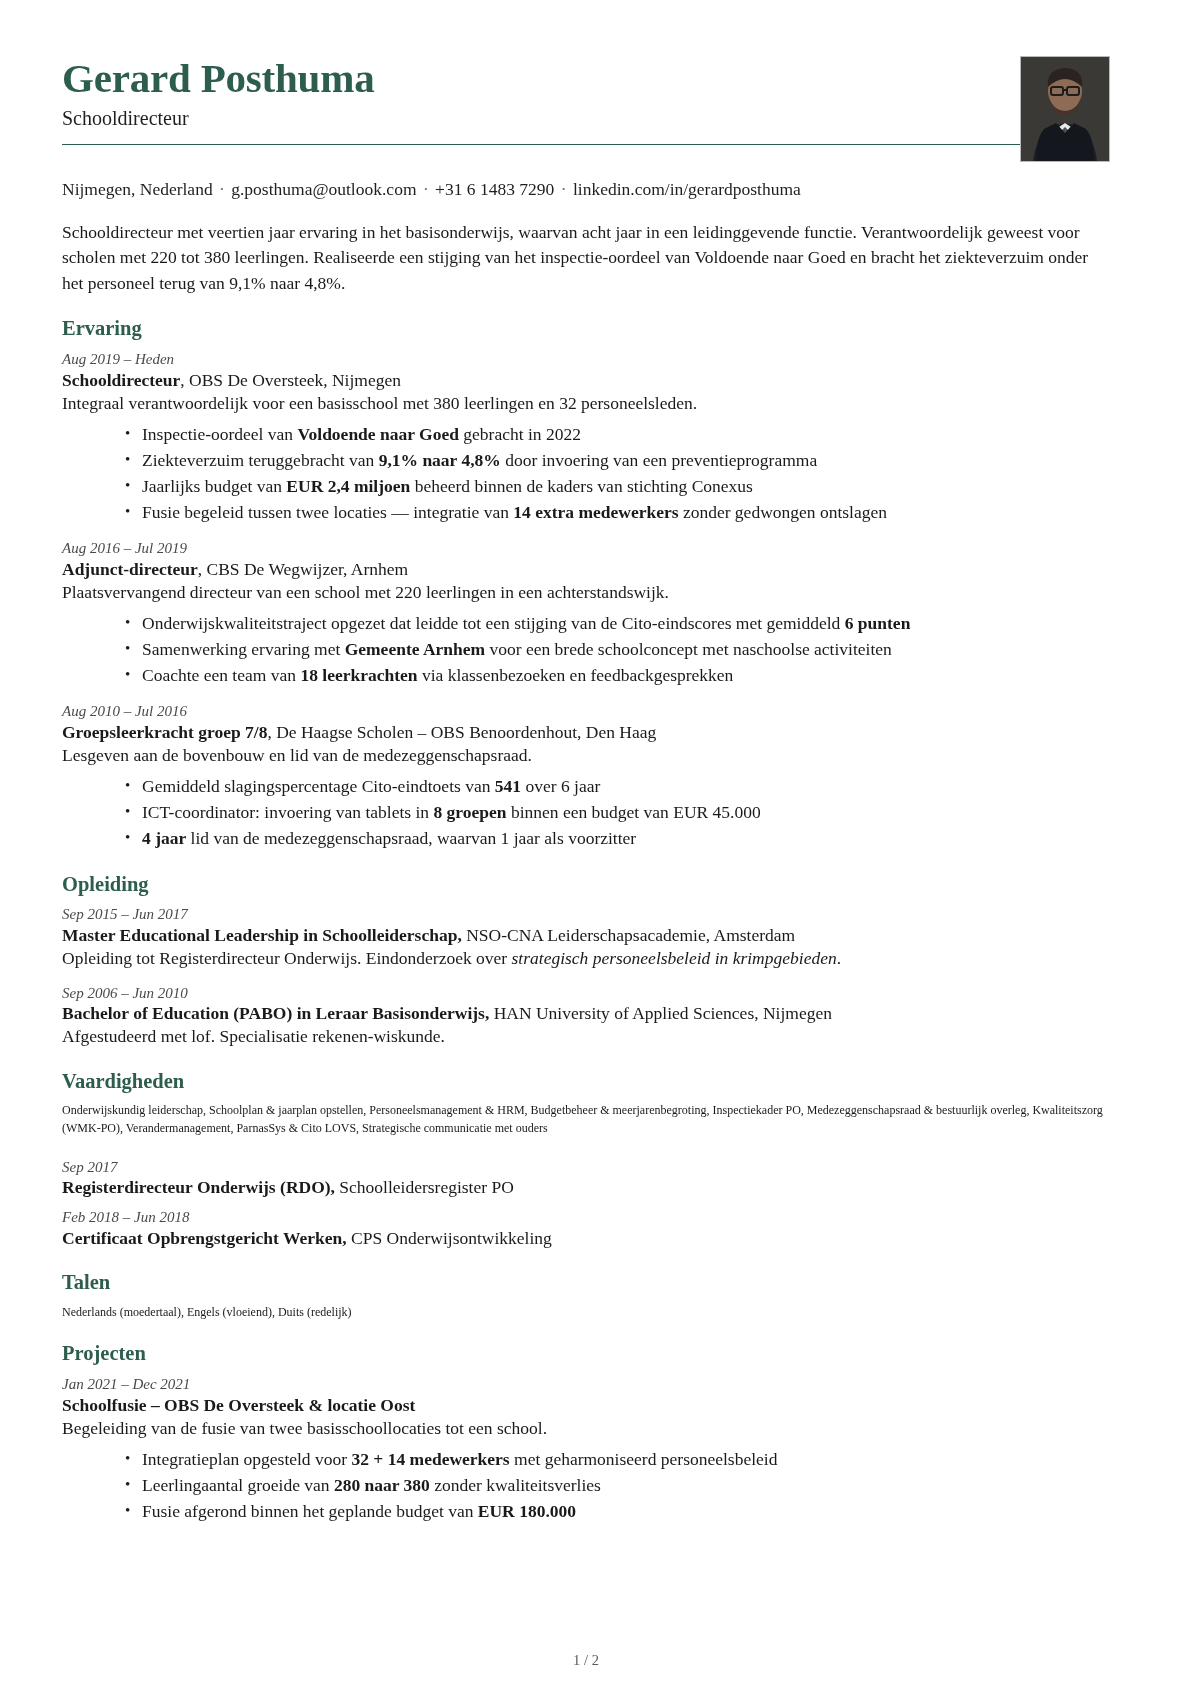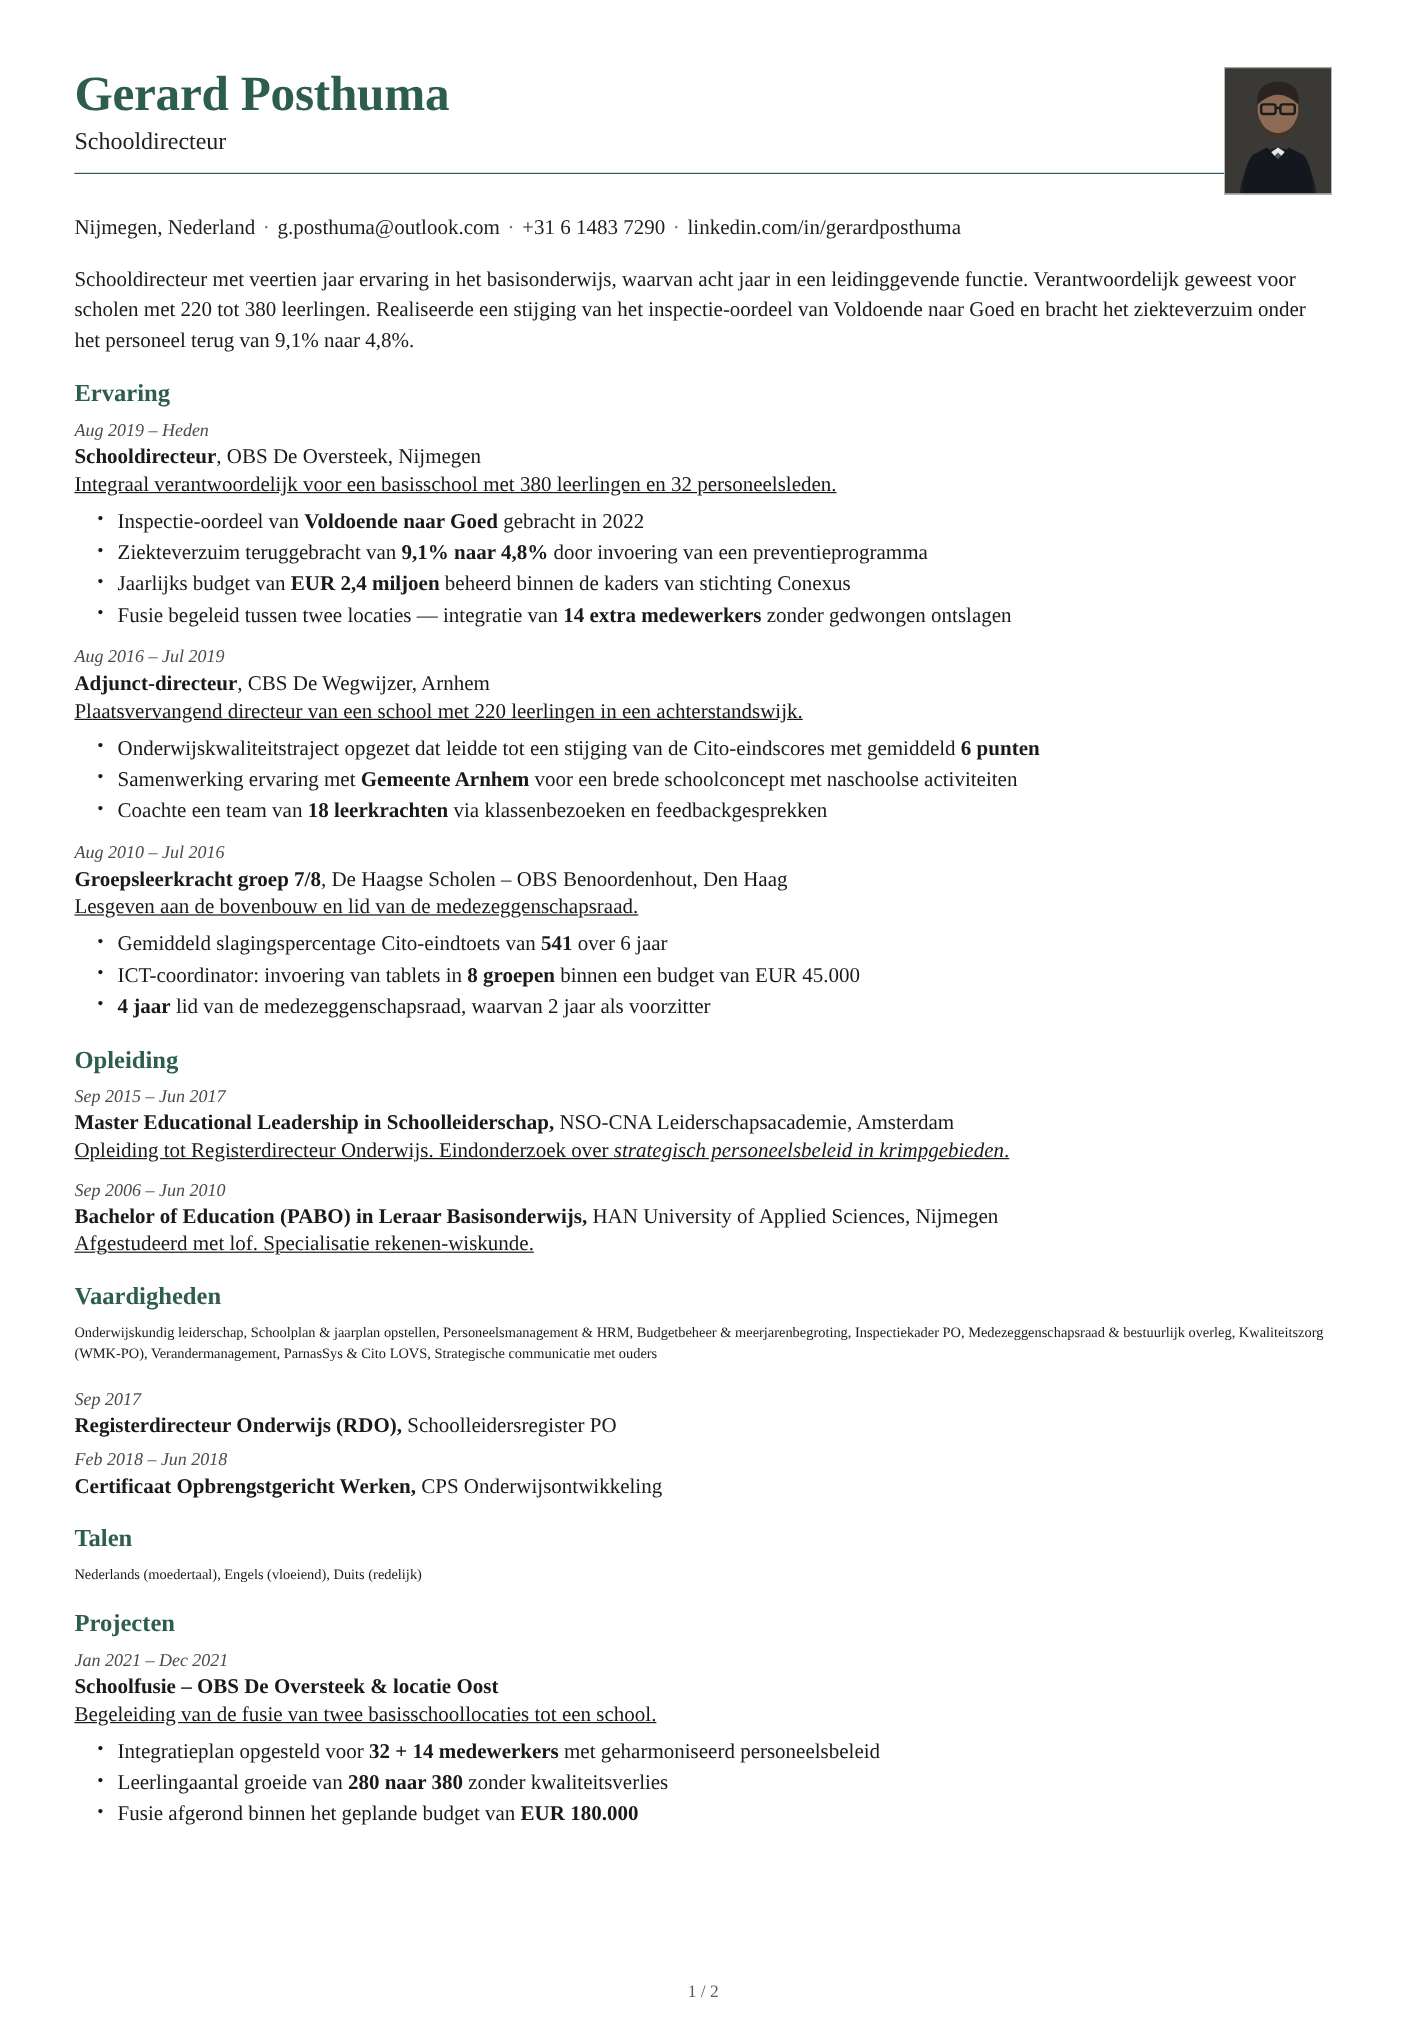--- a/index.html
+++ b/index.html
@@ -100,34 +100,34 @@
     line-height: 1.25;
   }
   .entry-head {
     font-size: 17.5px;
     line-height: 1.32;
   }
   .entry-head .role { font-weight: bold; }
   .entry-desc {
     font-size: 17.5px;
     line-height: 1.34;
-    text-decoration: underline;
   }
   .entry-desc em { font-style: italic; }
 
   ul.bullets {
     margin: 7px 0 0 0;
     padding-left: 34px;
     list-style: none;
   }
   ul.bullets li {
     font-size: 17.5px;
     line-height: 1.48;
     position: relative;
     padding-left: 2px;
+    margin-left: 44px;
   }
   ul.bullets li::before {
     content: "\2022";
     position: absolute;
     left: -15px;
     top: 0;
     font-size: 15px;
     color: #1a1a1a;
   }
   b, strong { font-weight: bold; }
@@ -214,21 +214,21 @@
       </ul>
     </div>
 
     <div class="entry">
       <div class="entry-date">Aug 2010 – Jul 2016</div>
       <div class="entry-head"><span class="role">Groepsleerkracht groep 7/8</span><span>, De Haagse Scholen – OBS Benoordenhout, Den Haag</span></div>
       <div class="entry-desc">Lesgeven aan de bovenbouw en lid van de medezeggenschapsraad.</div>
       <ul class="bullets">
         <li><span>Gemiddeld slagingspercentage Cito-eindtoets van </span><b>541</b><span> over 6 jaar</span></li>
         <li><span>ICT-coordinator: invoering van tablets in </span><b>8 groepen</b><span> binnen een budget van EUR 45.000</span></li>
-        <li><span></span><b>4 jaar</b><span> lid van de medezeggenschapsraad, waarvan 2 jaar als voorzitter</span></li>
+        <li><span></span><b>4 jaar</b><span> lid van de medezeggenschapsraad, waarvan 1 jaar als voorzitter</span></li>
       </ul>
     </div>
   </div>
 
   <div class="section">
     <div class="section-title">Opleiding</div>
 
     <div class="entry">
       <div class="entry-date">Sep 2015 – Jun 2017</div>
       <div class="entry-head"><span class="role">Master Educational Leadership in Schoolleiderschap,</span><span> NSO-CNA Leiderschapsacademie, Amsterdam</span></div>

